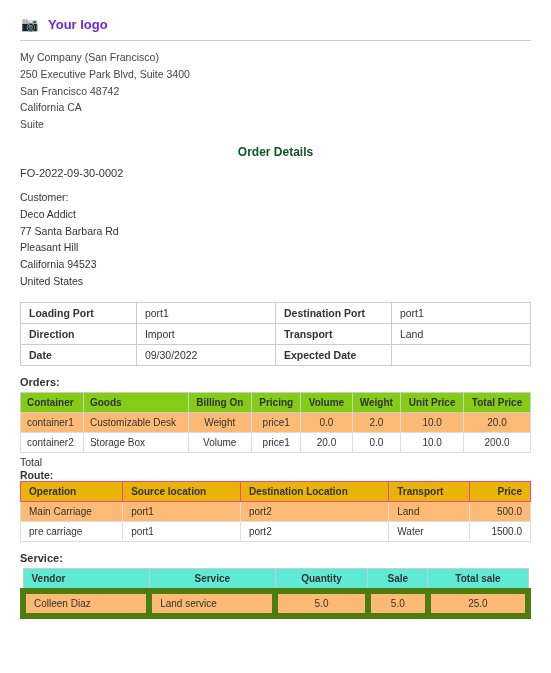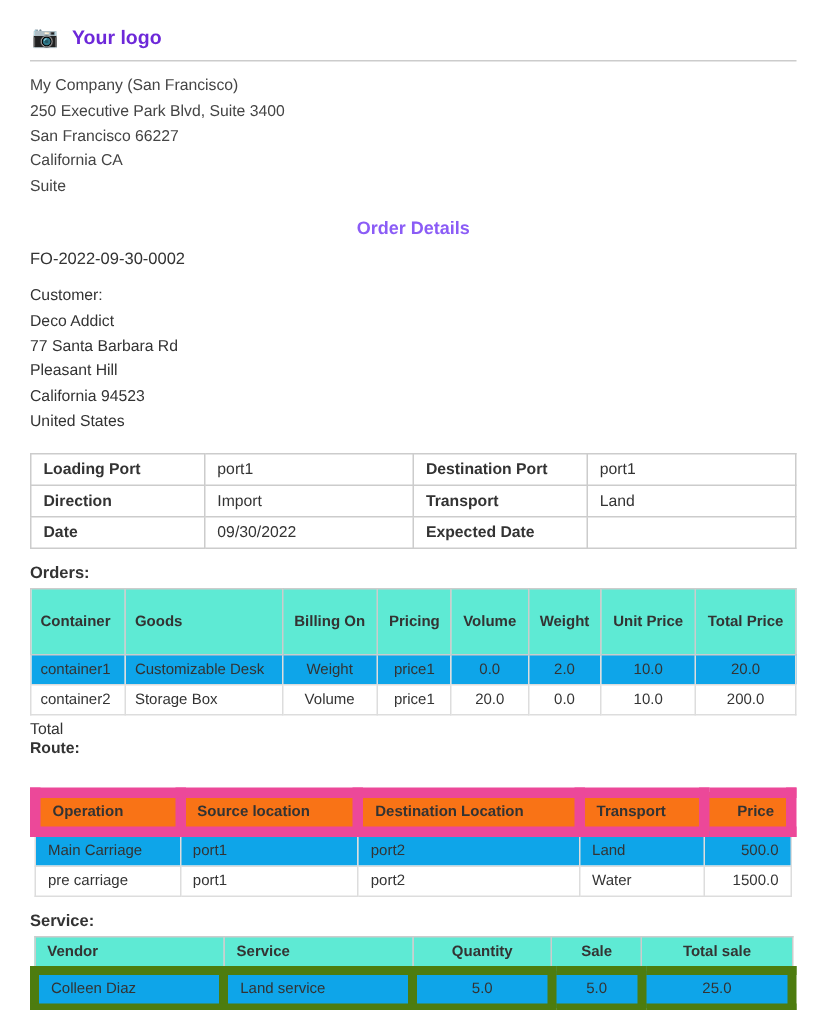--- a/index.html
+++ b/index.html
@@ -35,21 +35,21 @@
       color: #6d28d9;
     }
     .company-info {
       font-size: 10.5px;
       line-height: 1.6;
       margin-bottom: 12px;
       color: #444;
     }
     .section-title {
       text-align: center;
-      color: #8b5cf6;
+      color: #14532d;
       font-size: 12px;
       font-weight: bold;
       margin: 10px 0 8px 0;
     }
     .order-number {
       font-size: 11px;
       margin-bottom: 10px;
     }
     .customer-section {
       margin-bottom: 12px;
@@ -82,23 +82,23 @@
       font-size: 11px;
       margin: 8px 0 4px 0;
     }
     .orders-table {
       width: 100%;
       border-collapse: collapse;
       font-size: 10px;
       margin-bottom: 2px;
     }
     .orders-table th {
-      background: #5eead4;
+      background: #84cc16;
       border: 1px solid #ccc;
-      padding: 16px 6px;
+      padding: 4px 6px;
       text-align: center;
       font-weight: bold;
     }
     .orders-table td {
       border: 1px solid #ddd;
       padding: 4px 6px;
       text-align: center;
     }
     .orders-table td:first-child,
     .orders-table th:first-child {
@@ -108,22 +108,22 @@
     .orders-table th:nth-child(2) {
       text-align: left;
     }
     .route-table {
       width: 100%;
       border-collapse: collapse;
       font-size: 10px;
       margin-bottom: 10px;
     }
     .route-table th {
-      background: #f97316;
-      border: 7px solid #ec4899;
+      background: #eab308;
+      border: 1px solid #ec4899;
       padding: 4px 8px;
       text-align: left;
       font-weight: bold;
     }
     .route-table td {
       border: 1px solid #ddd;
       padding: 4px 8px;
     }
     .route-table th:last-child,
     .route-table td:last-child {
@@ -138,49 +138,49 @@
       background: #5eead4;
       border: 1px solid #ccc;
       padding: 4px 8px;
       text-align: center;
       font-weight: bold;
     }
     .service-table th:first-child {
       text-align: left;
     }
     .service-table th:nth-child(2) {
-      text-align: left;
+      text-align: center;
     }
     .service-table td {
       border: 6px solid #4d7c0f;
       padding: 4px 8px;
       text-align: center;
     }
     .service-table td:first-child {
       text-align: left;
     }
     .service-table td:nth-child(2) {
       text-align: left;
     }
     .row-bg {
-      background: #0ea5e9;
+      background: #fdba74;
     }
   </style>
 </head>
 <body>
 
 <div class="logo-section">
   <span class="logo-icon">📷</span>
   <span class="logo-text">Your logo</span>
 </div>
 
 <div class="company-info">
   <div>My Company (San Francisco)</div>
   <div>250 Executive Park Blvd, Suite 3400</div>
-  <div>San Francisco 66227</div>
+  <div>San Francisco 48742</div>
   <div>California CA</div>
   <div>Suite</div>
 </div>
 
 <div class="section-title">Order Details</div>
 
 <div class="order-number">FO-2022-09-30-0002</div>
 
 <div class="customer-section">
   <div><span class="customer-label">Customer:</span></div>
@@ -247,21 +247,21 @@
       <td>price1</td>
       <td>20.0</td>
       <td>0.0</td>
       <td>10.0</td>
       <td>200.0</td>
     </tr>
   </tbody>
 </table>
 
 <div style="font-size:10.5px; margin: 3px 0 1px 0;">Total</div>
-<div style="font-size:10.5px; font-weight:bold; margin: 1px 0 20px 0;">Route:</div>
+<div style="font-size:10.5px; font-weight:bold; margin: 1px 0 0 0;">Route:</div>
 
 <table class="route-table">
   <thead>
     <tr>
       <th>Operation</th>
       <th>Source location</th>
       <th>Destination Location</th>
       <th>Transport</th>
       <th>Price</th>
     </tr>

